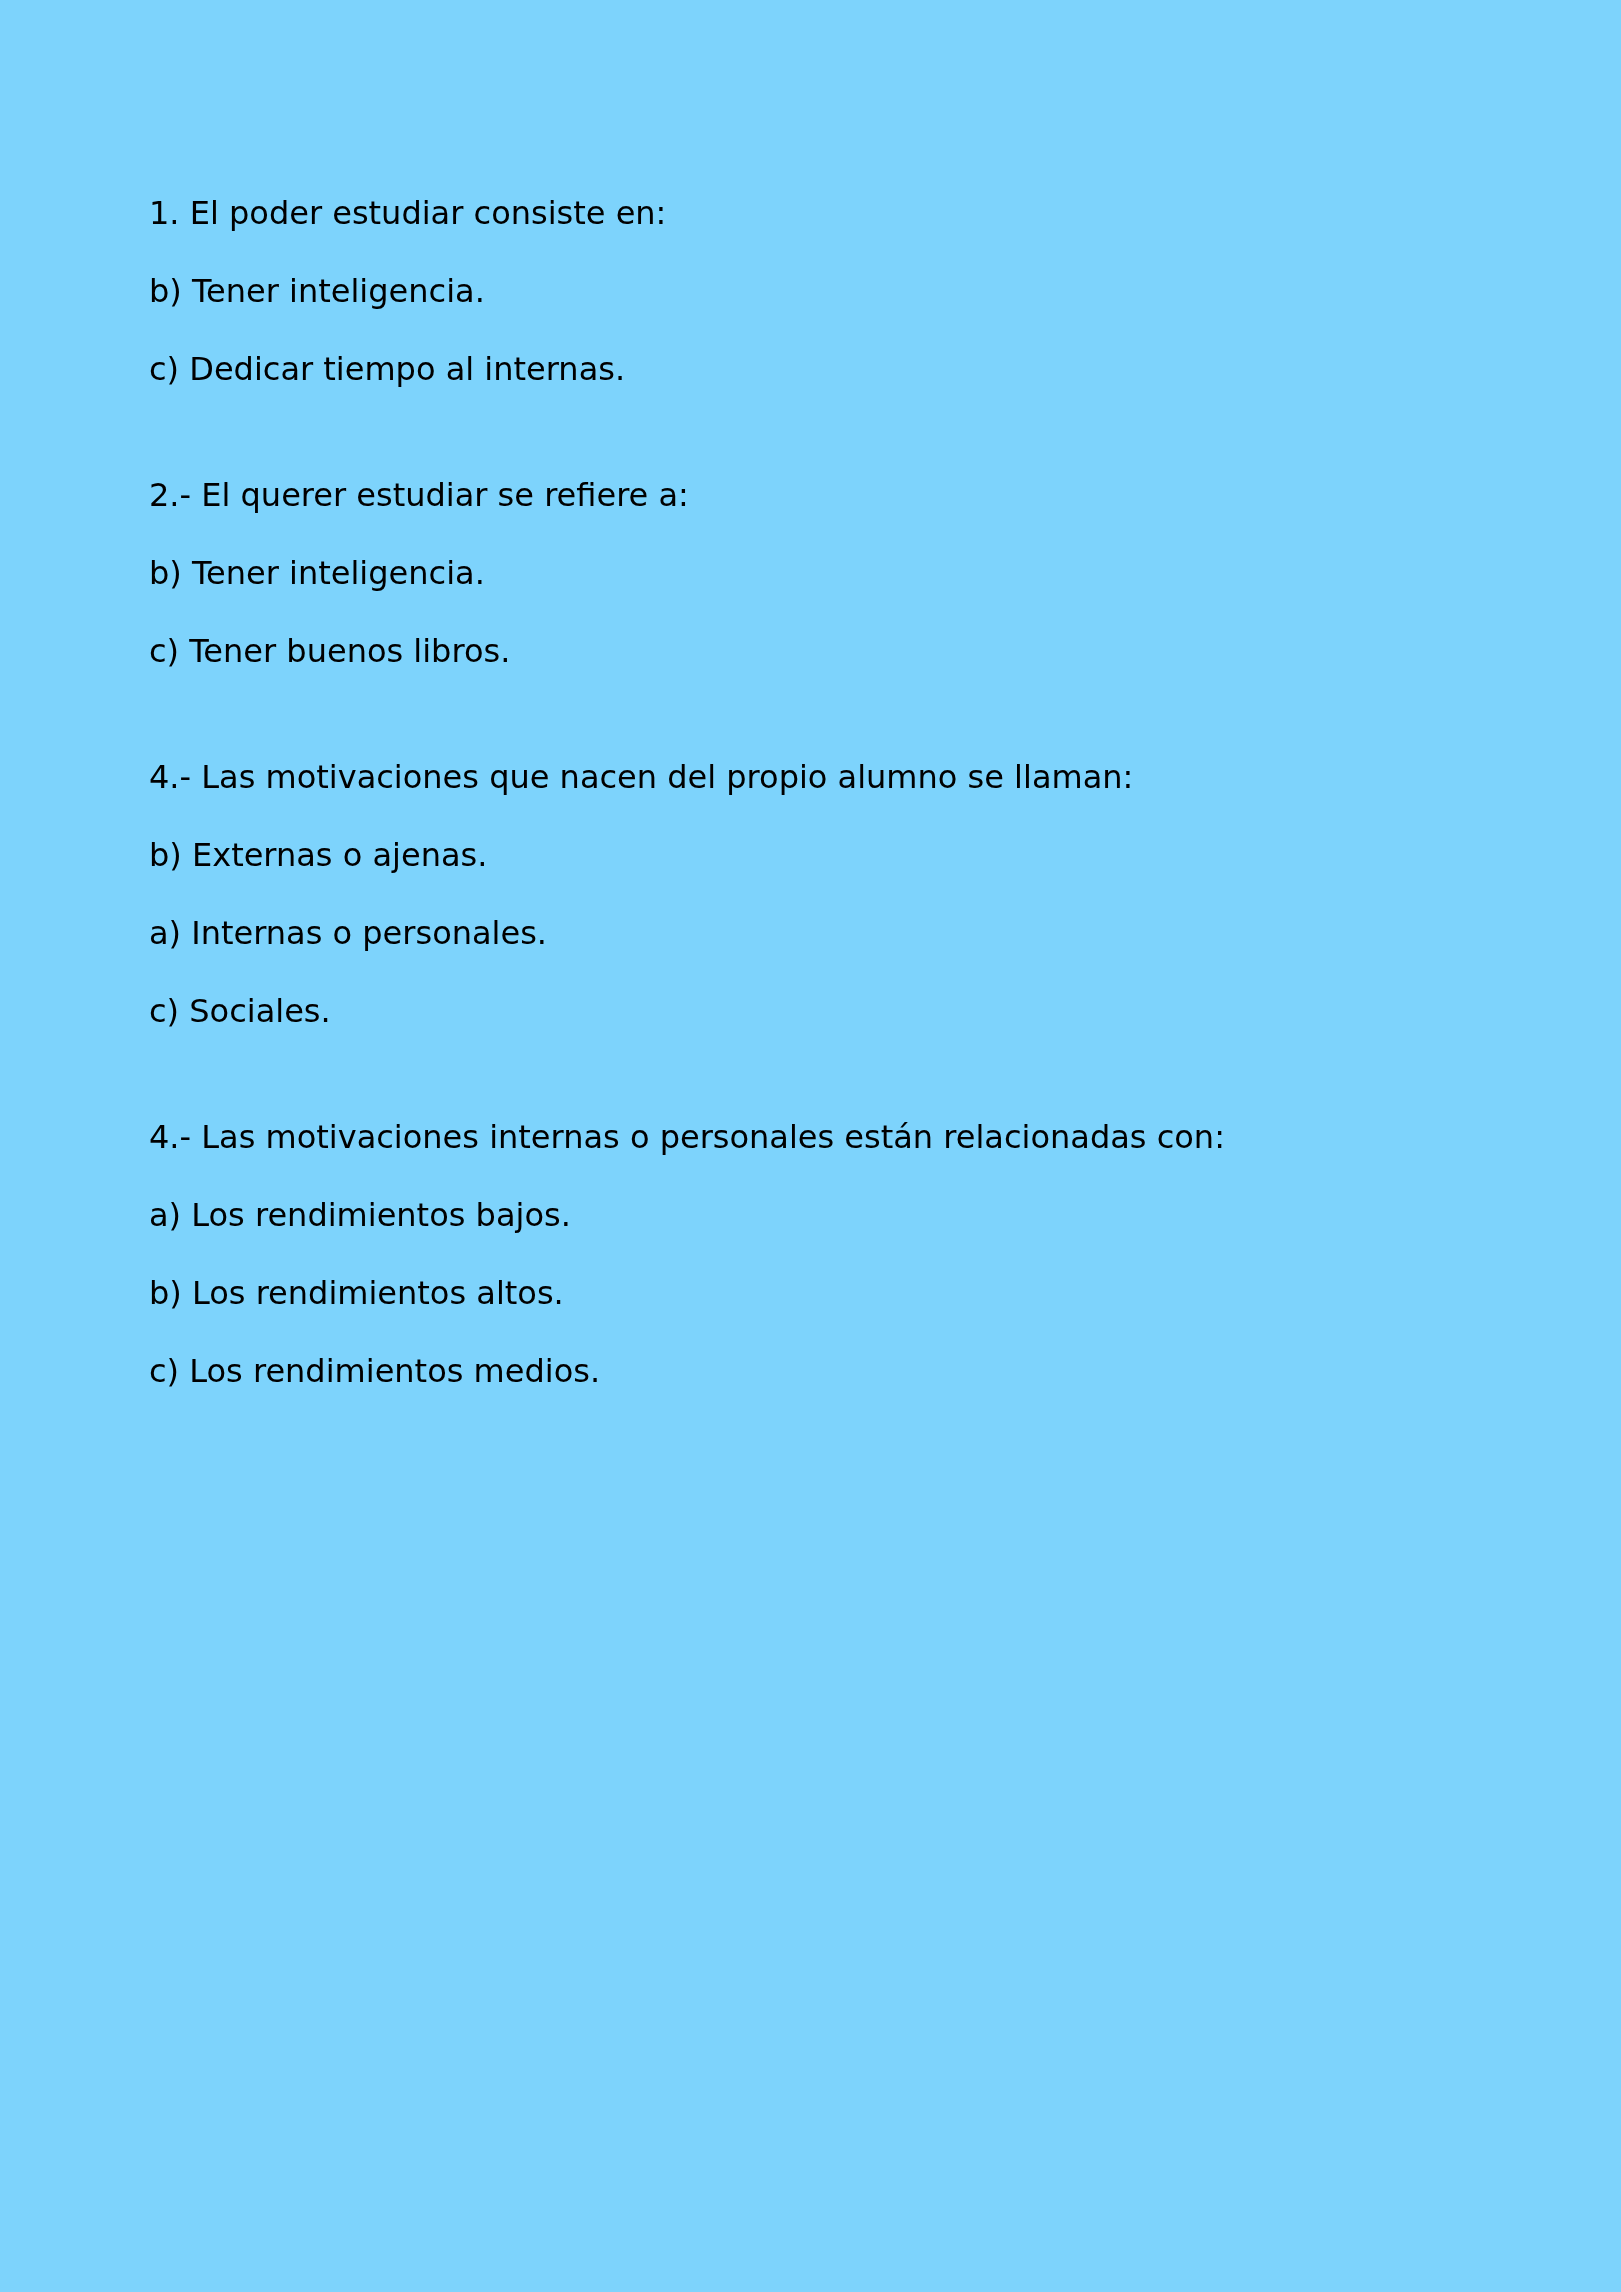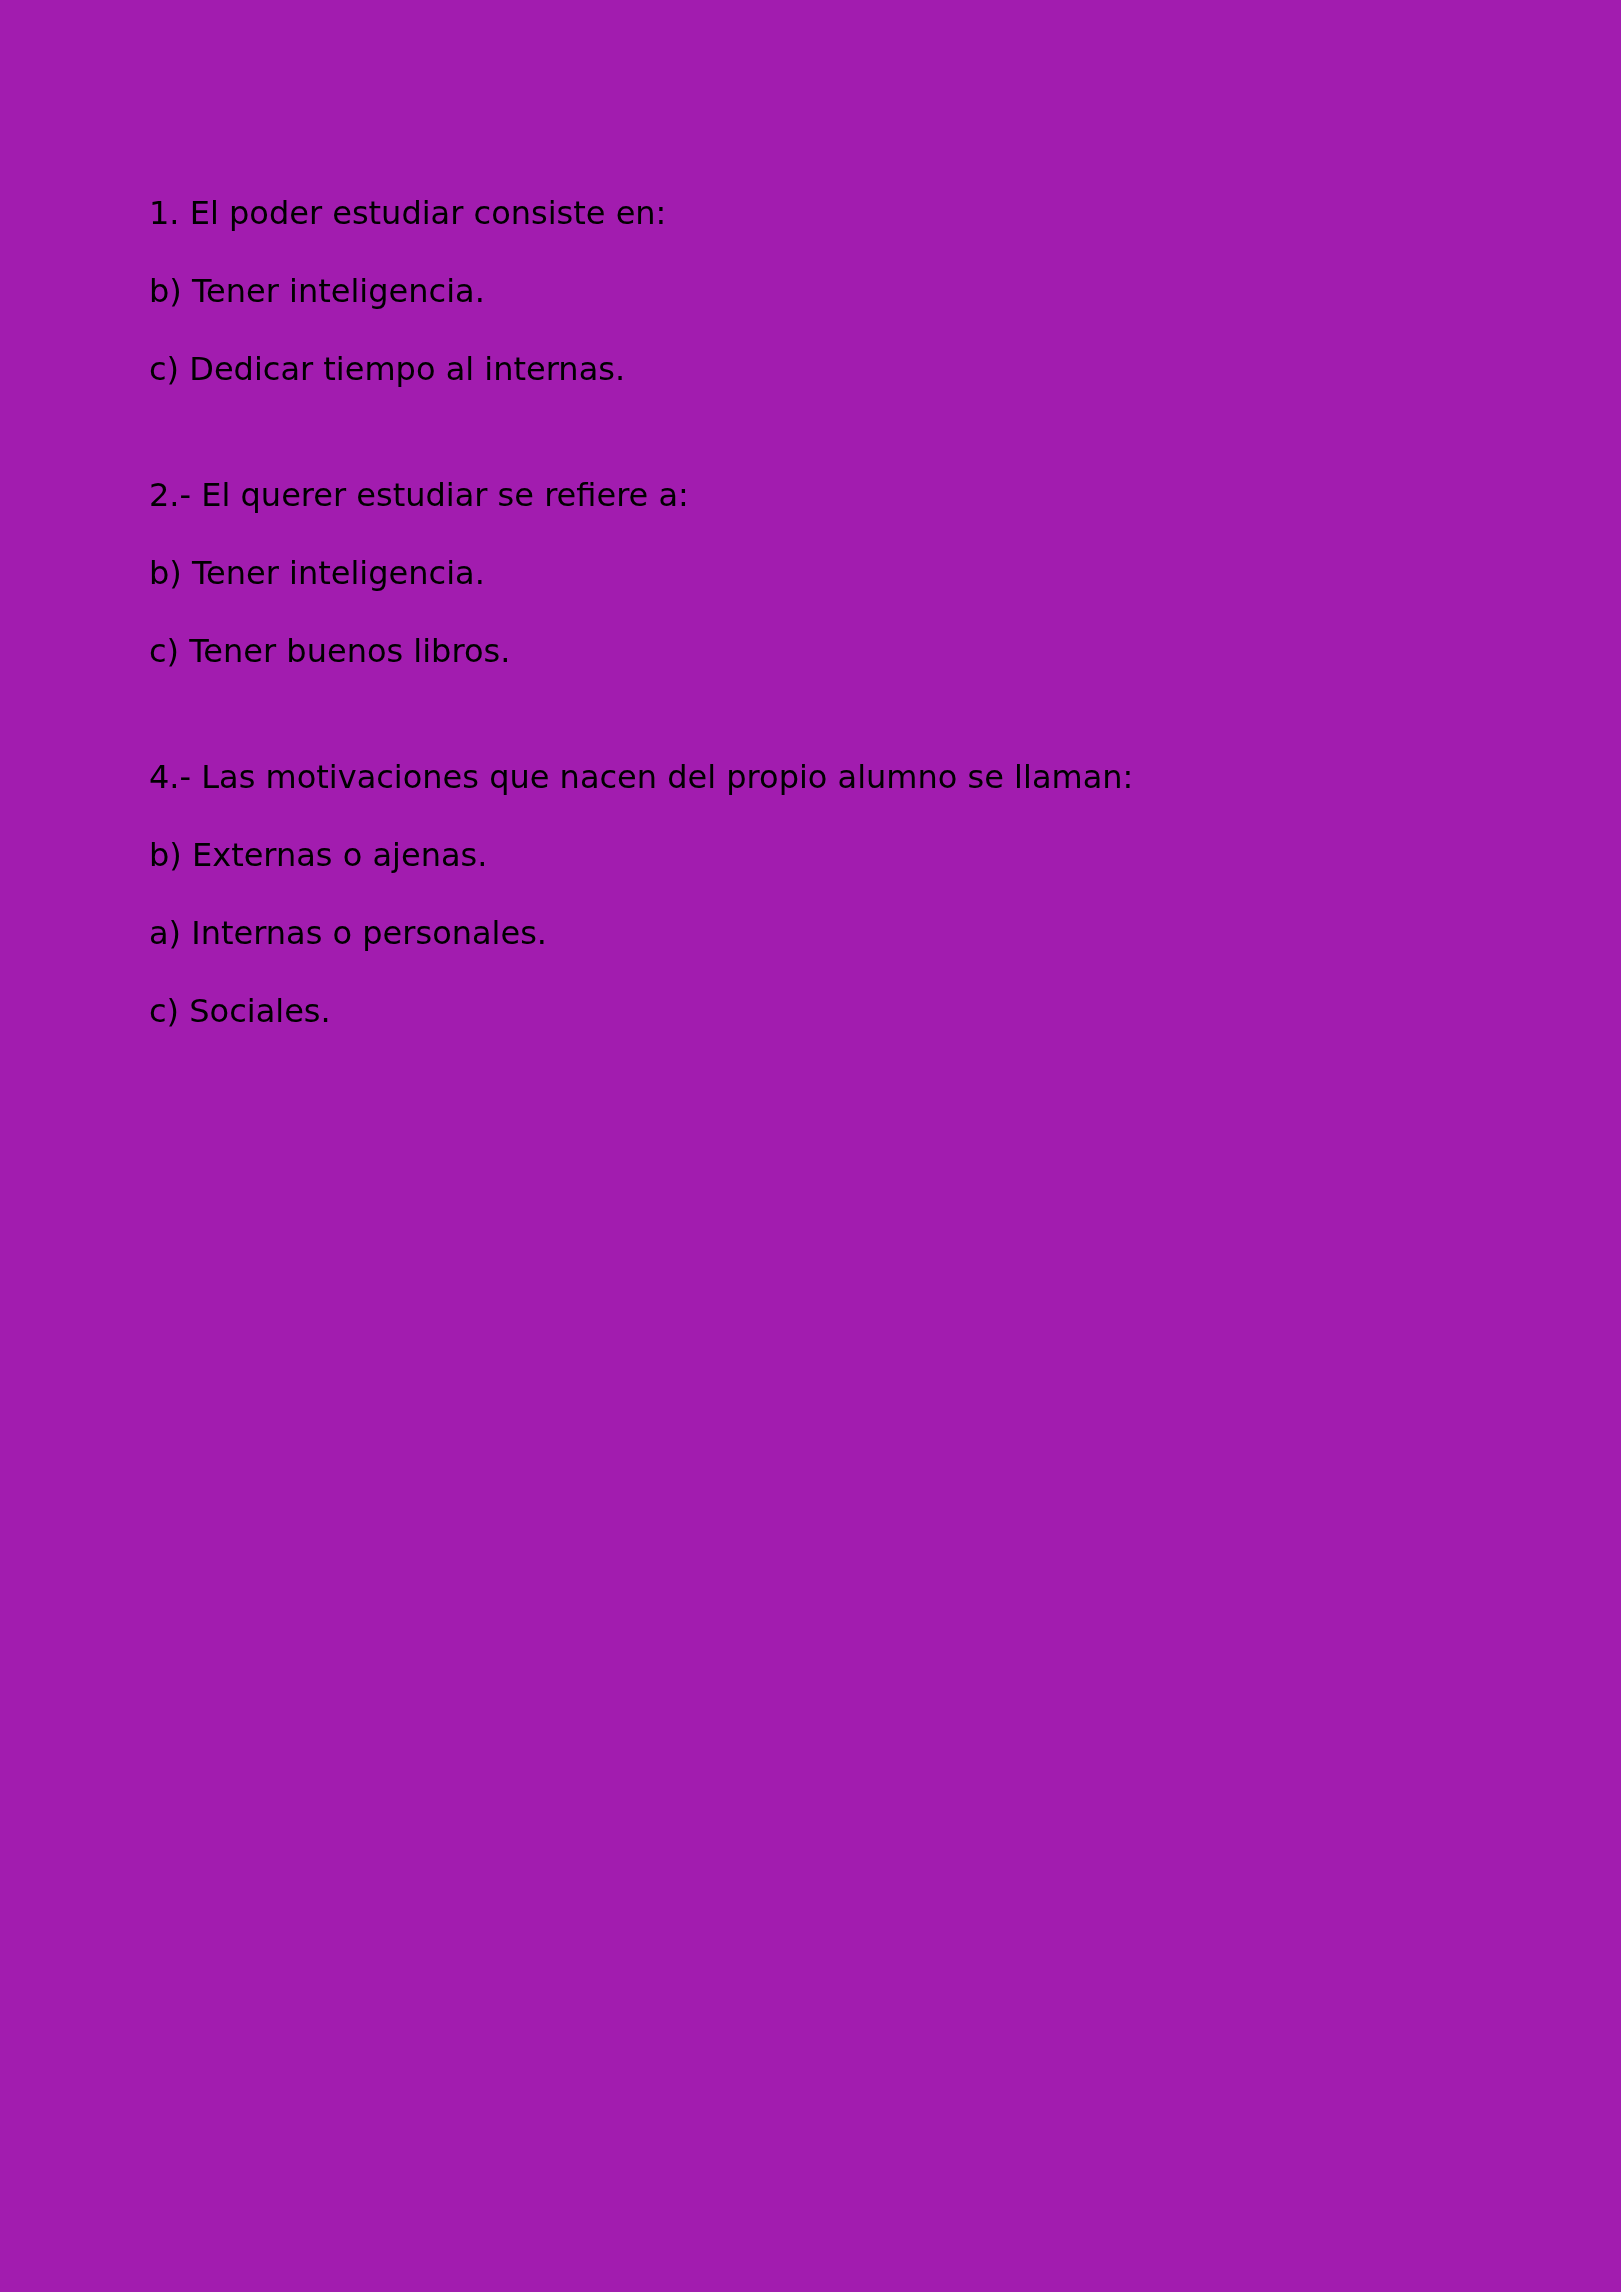--- a/index.html
+++ b/index.html
@@ -13,21 +13,21 @@
     font-family: "DejaVu Sans", sans-serif;
     font-size: 32px;
     color: #000000;
     overflow: hidden;
   }
   .doc {
     box-sizing: border-box;
     width: 1621px;
     height: 2293px;
     padding: 192px 77px 0 149px;
-    background: #a21caf;
+    background: #7dd3fc;
   }
   .question-block {
     margin: 0 0 83px 0;
   }
   .line {
     margin: 0 0 35px 0;
     line-height: 43px;
     white-space: pre;
     font-weight: 400;
   }
@@ -49,16 +49,22 @@
     <p class="line">c) Tener buenos libros.</p>
   </div>
 
   <div class="question-block">
     <p class="line">4.- Las motivaciones que nacen del propio alumno se llaman:</p>
     <p class="line">b) Externas o ajenas.</p>
     <p class="line">a) Internas o personales.</p>
     <p class="line">c) Sociales.</p>
   </div>
 
+  <div class="question-block">
+    <p class="line">4.- Las motivaciones internas o personales están relacionadas con:</p>
+    <p class="line">a) Los rendimientos bajos.</p>
+    <p class="line">b) Los rendimientos altos.</p>
+    <p class="line">c) Los rendimientos medios.</p>
+  </div>
 
 
 </div>
 
 
 </body></html>

